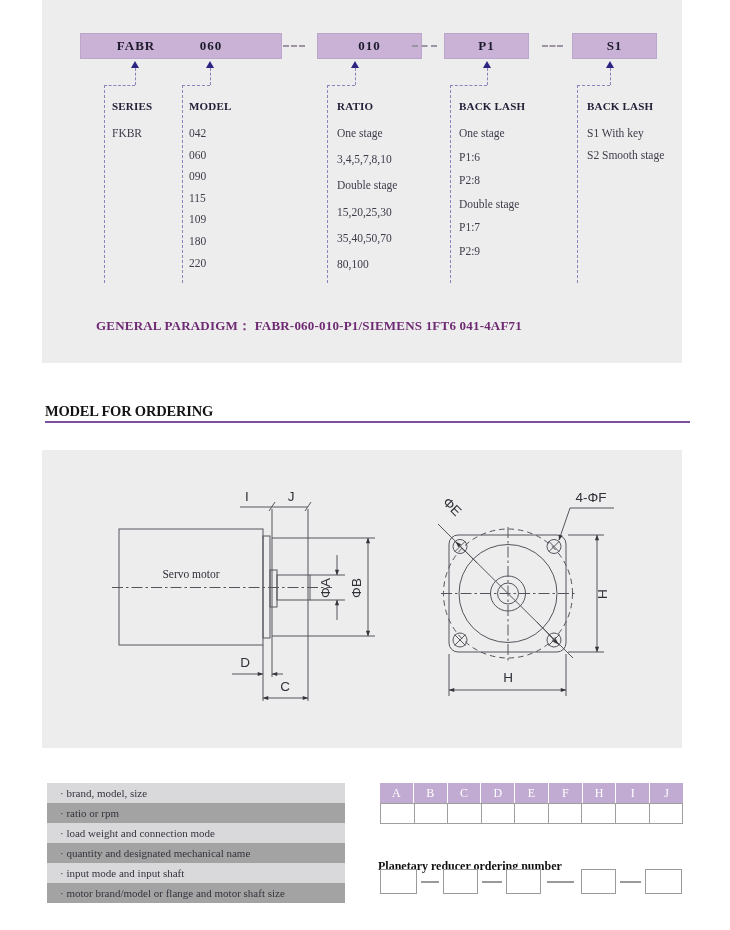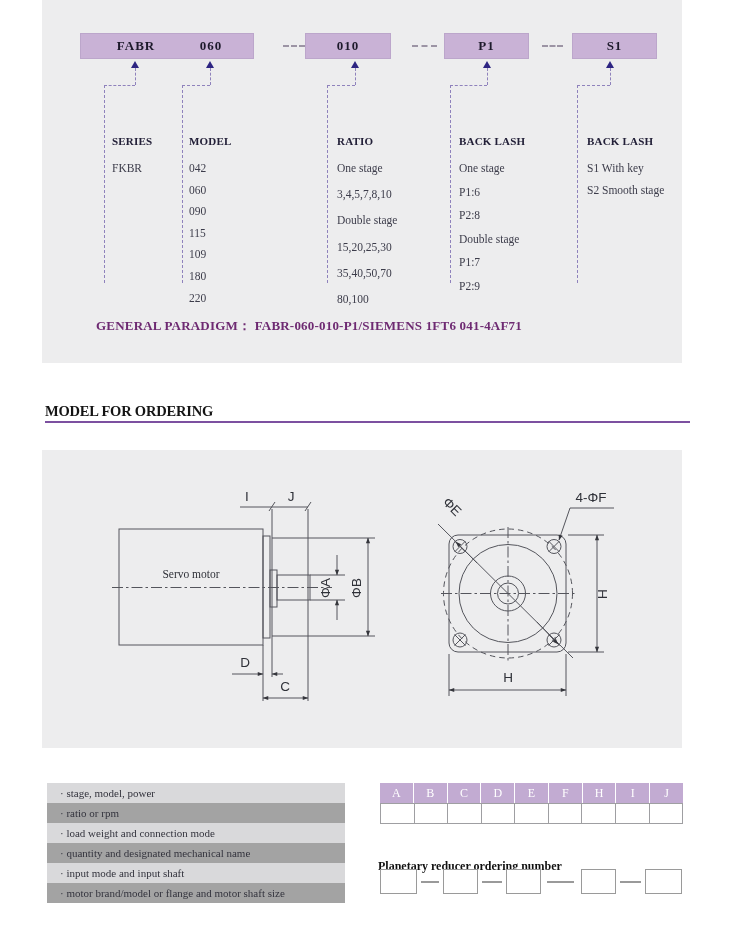--- a/index.html
+++ b/index.html
@@ -8,21 +8,21 @@
   .abs{position:absolute;}
   .panel{position:absolute;left:42px;width:640px;background:#ededee;}
   .codebox{position:absolute;height:26px;background:#c9b2d6;border:1px solid #bca6cb;
            box-sizing:border-box;font-weight:bold;font-size:13px;color:#1d1a2b;
            text-align:center;line-height:24px;letter-spacing:1px;}
   .bigdash{position:absolute;height:0;border-top:2px dashed #9c94a4;}
   .vdash{position:absolute;width:0;border-left:1px dashed #8f82bc;}
   .hdash{position:absolute;height:0;border-top:1px dashed #8f82bc;}
   .arrowhead{position:absolute;width:0;height:0;border-left:4px solid transparent;
              border-right:4px solid transparent;border-bottom:7px solid #2d2482;}
-  .col{position:absolute;color:#3c3c4a;margin-top:35px;}
+  .col{position:absolute;color:#3c3c4a;}
   .col-h{font-weight:bold;font-size:11px;color:#232038;letter-spacing:.2px;margin-bottom:15px;}
   .ci{font-size:11.5px;line-height:1.1;}
   .col-series .ci{height:22px;}
   .col-model .ci{height:21.6px;}
   .col-ratio .ci{height:26.2px;}
   .col-b1 .ci{height:23.5px;}
   .col-b2 .ci{height:22px;}
   .purpletext{position:absolute;left:96px;font-weight:bold;font-size:13px;color:#6e2a72;
               letter-spacing:.2px;white-space:nowrap;}
   .sec-title{position:absolute;left:45px;top:403px;font-weight:bold;font-size:14.5px;
@@ -46,25 +46,25 @@
   .ordbox{position:absolute;top:869px;height:25px;background:#fff;border:1px solid #9a9a9a;box-sizing:border-box;}
   .ordline{position:absolute;top:881px;height:0;border-top:2px solid #9a9a9a;}
 </style>
 </head>
 <body>
 
 <div class="page">
 
   <div class="panel" style="top:0;height:363px;"></div>
 
-  <div class="codebox" style="left:80px;top:33px;width:174px;">
+  <div class="codebox" style="left:80px;top:33px;width:202px;">
     <span class="abs" style="left:20px;width:70px;text-align:center;">FABR</span>
     <span class="abs" style="left:100px;width:60px;text-align:center;">060</span>
   </div>
-  <div class="codebox" style="left:305px;top:33px;width:86px;">010</div>
+  <div class="codebox" style="left:317px;top:33px;width:105px;">010</div>
   <div class="codebox" style="left:444px;top:33px;width:85px;">P1</div>
   <div class="codebox" style="left:572px;top:33px;width:85px;">S1</div>
 
   <div class="bigdash" style="left:283px;top:45px;width:22px;"></div>
   <div class="bigdash" style="left:412px;top:45px;width:25px;"></div>
   <div class="bigdash" style="left:542px;top:45px;width:21px;"></div>
 
   <div class="arrowhead" style="left:131px;top:61px;"></div>
   <div class="arrowhead" style="left:206px;top:61px;"></div>
   <div class="arrowhead" style="left:351px;top:61px;"></div>
@@ -209,21 +209,21 @@
     <text transform="translate(288,138) rotate(-90)" text-anchor="middle">ΦA</text>
     <text transform="translate(319,138) rotate(-90)" text-anchor="middle">ΦB</text>
     <text x="203" y="217" text-anchor="middle">D</text>
     <text x="243" y="241" text-anchor="middle">C</text>
     <text transform="translate(407,60) rotate(45)" text-anchor="middle">ΦE</text>
     <text x="549" y="52" text-anchor="middle">4-ΦF</text>
     <text transform="translate(565,144) rotate(-90)" text-anchor="middle">H</text>
     <text x="466" y="232" text-anchor="middle">H</text>
   </svg>
 
-  <div class="noterow odd" style="top:783px;">· stage, model, power</div>
+  <div class="noterow odd" style="top:783px;">· brand, model, size</div>
   <div class="noterow even" style="top:803px;">· ratio or rpm</div>
   <div class="noterow odd" style="top:823px;">· load weight and connection mode</div>
   <div class="noterow even" style="top:843px;">· quantity and designated mechanical name</div>
   <div class="noterow odd" style="top:863px;">· input mode and input shaft</div>
   <div class="noterow even" style="top:883px;">· motor brand/model or flange and motor shaft size</div>
 
   <div class="dimtable-h">
     <div>A</div>
     <div>B</div>
     <div>C</div>

